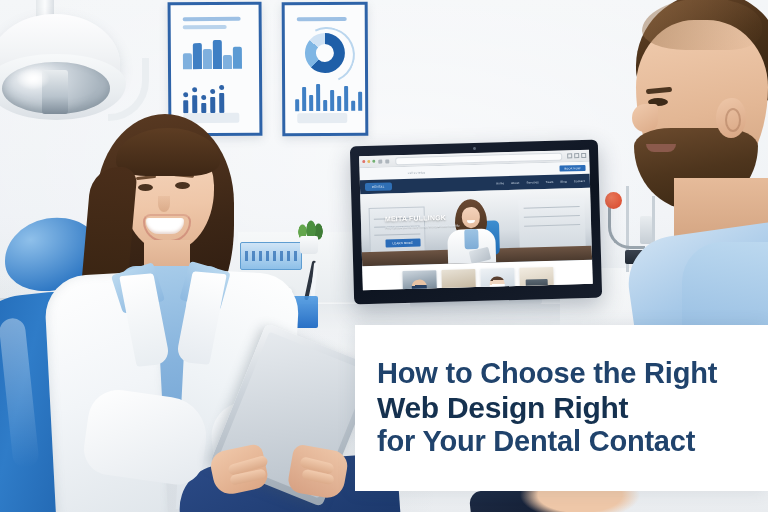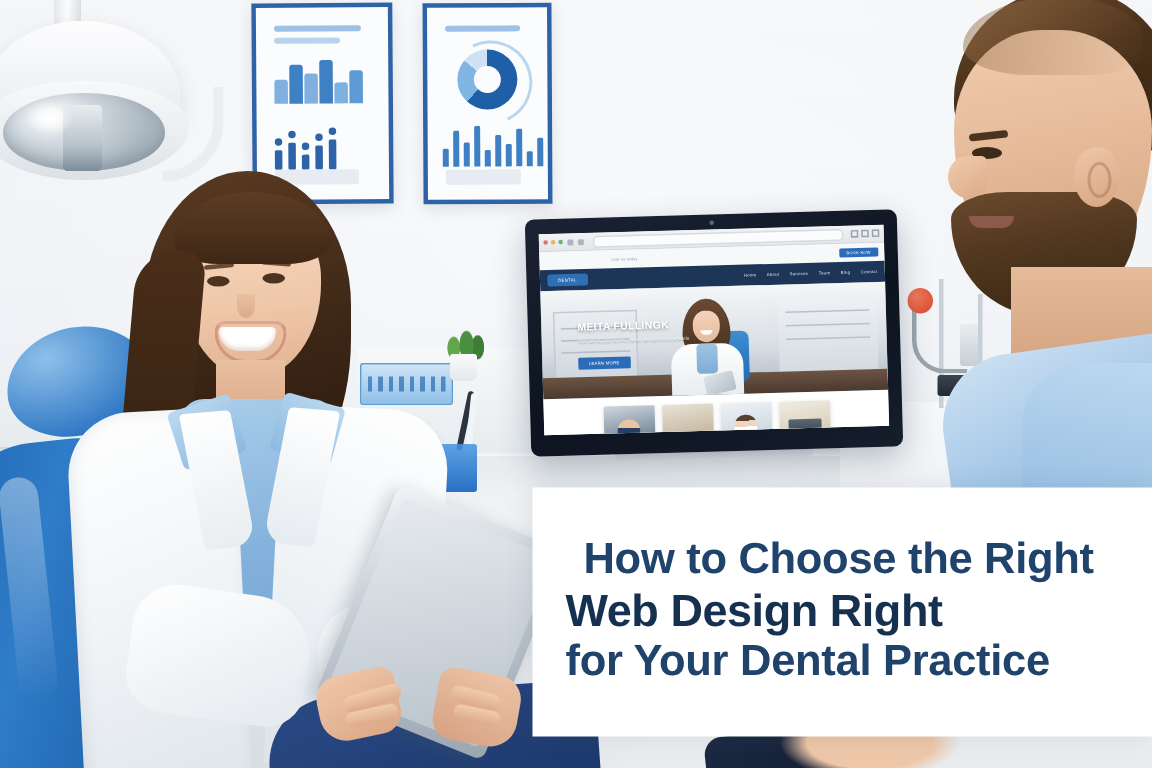--- a/index.html
+++ b/index.html
@@ -582,21 +582,21 @@
   
   .title-card{
     position:absolute;left:355px;top:325px;width:413px;height:166px;
     background:#ffffff;
     box-shadow:-2px 0 16px rgba(60,80,100,.12);
     display:flex;flex-direction:column;justify-content:center;
     padding:0 0 0 22px;box-sizing:border-box;
   }
   .t-line{letter-spacing:-.2px;}
   .t-line1{
-    font-size:29px;font-weight:bold;color:#20436c;line-height:1.16;margin-left:12px;
+    font-size:29px;font-weight:bold;color:#20436c;line-height:1.16;
   }
   .t-line2{
     font-size:30px;font-weight:bold;color:#15314f;line-height:1.16;
     letter-spacing:-.3px;
   }
   .t-line3{
     font-size:29px;font-weight:bold;color:#20436c;line-height:1.16;
   }
 </style>
 </head>
@@ -794,16 +794,16 @@
     <div class="m-shirt"></div>
     <div class="m-shoulder"></div>
   </div>
 
   <div class="cuff"></div>
   <div class="hands"></div>
 
   <div class="title-card">
     <div class="t-line t-line1">How to Choose the Right</div>
     <div class="t-line t-line2">Web Design Right</div>
-    <div class="t-line t-line3">for Your Dental Practice</div>
+    <div class="t-line t-line3">for Your Dental Contact</div>
   </div>
 
 </div>
 
 </body></html>

